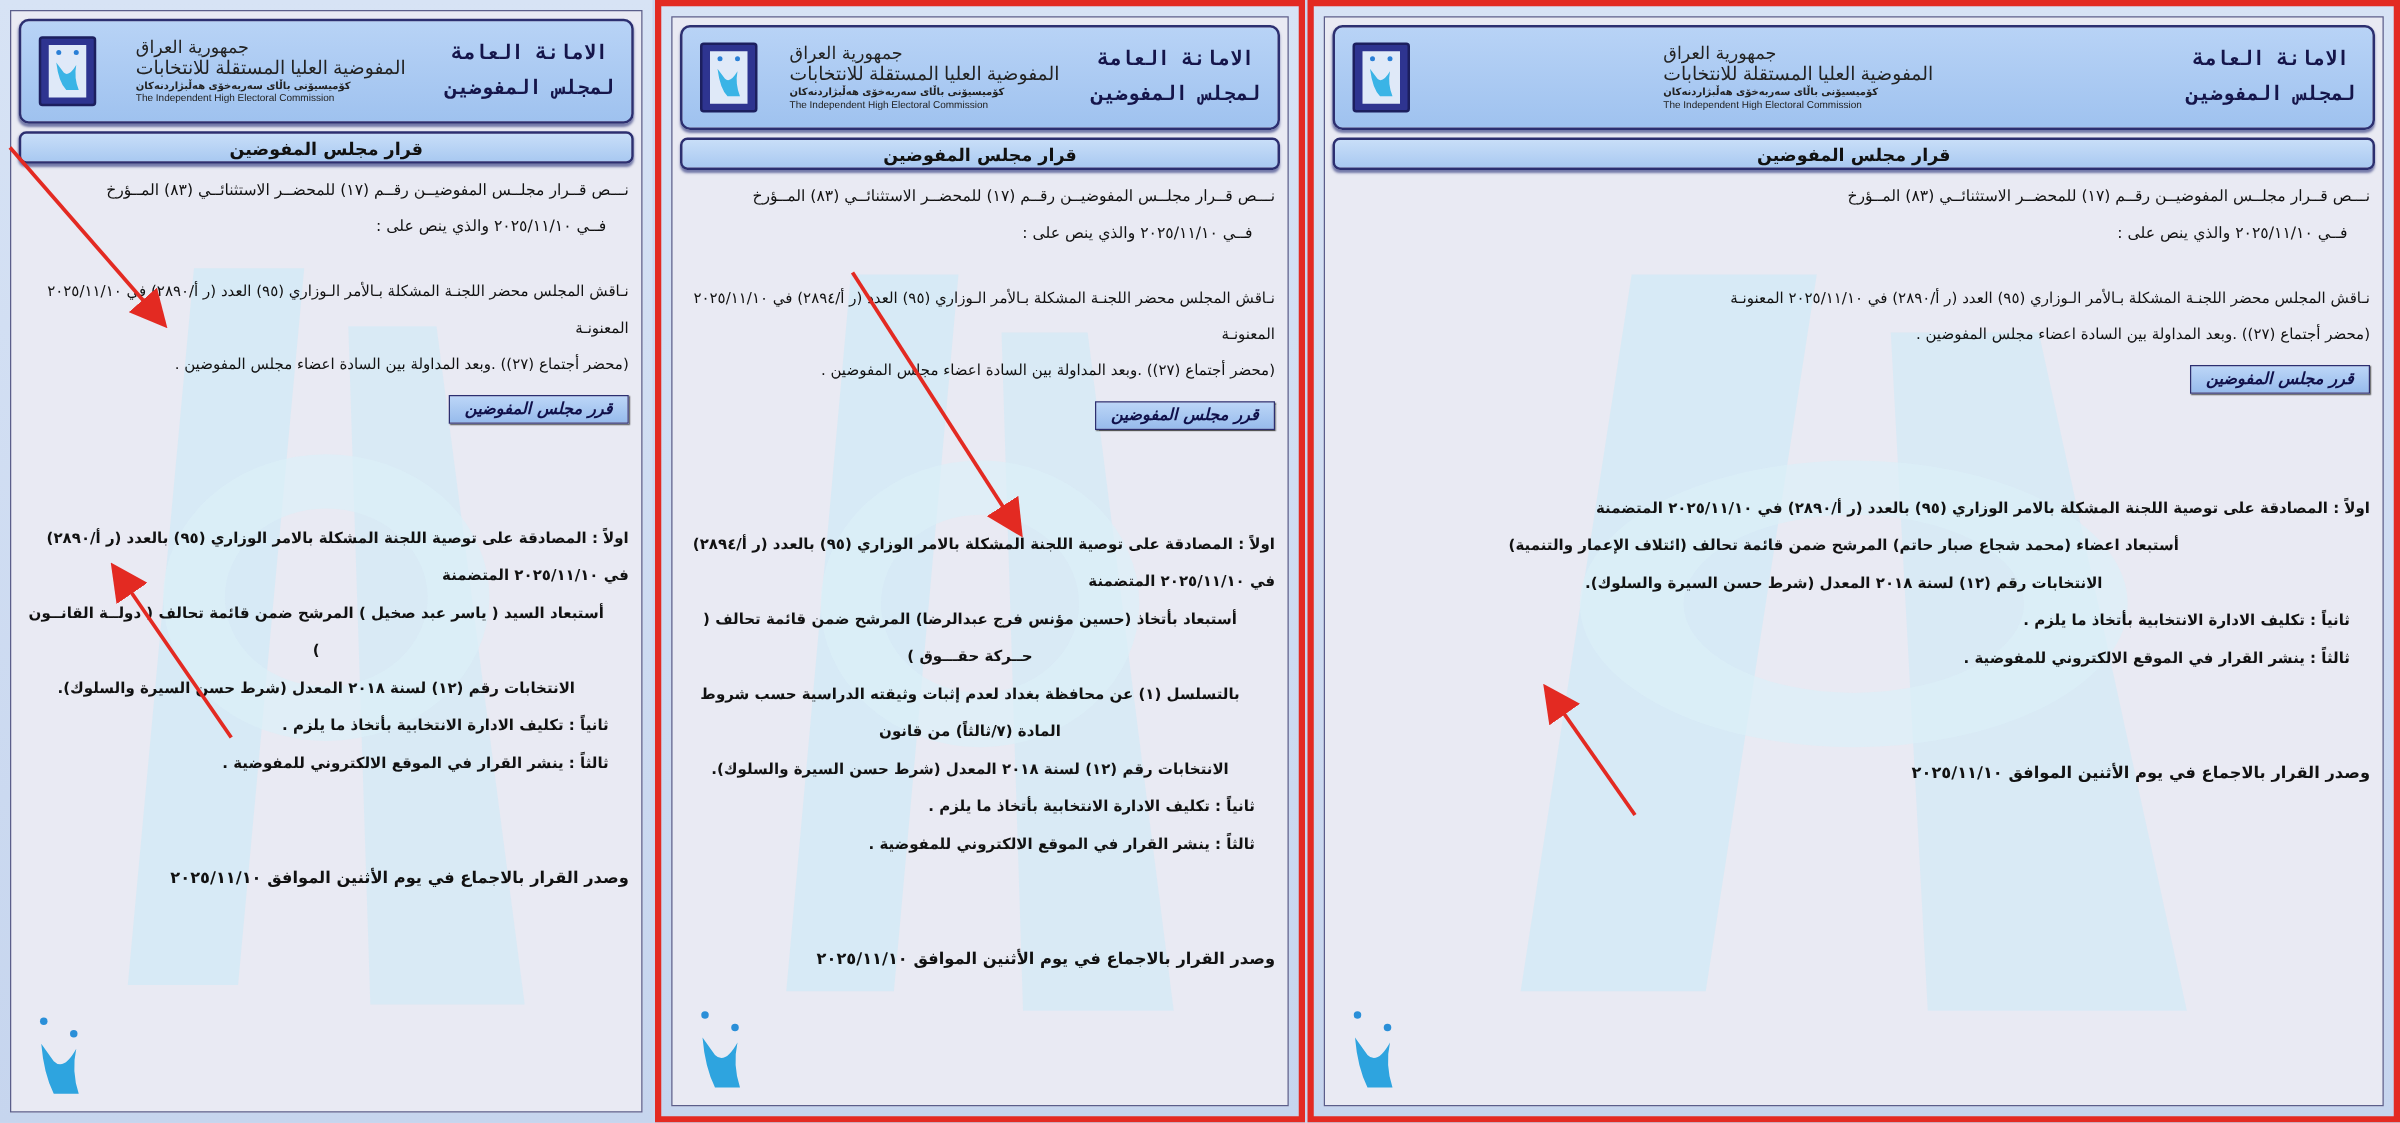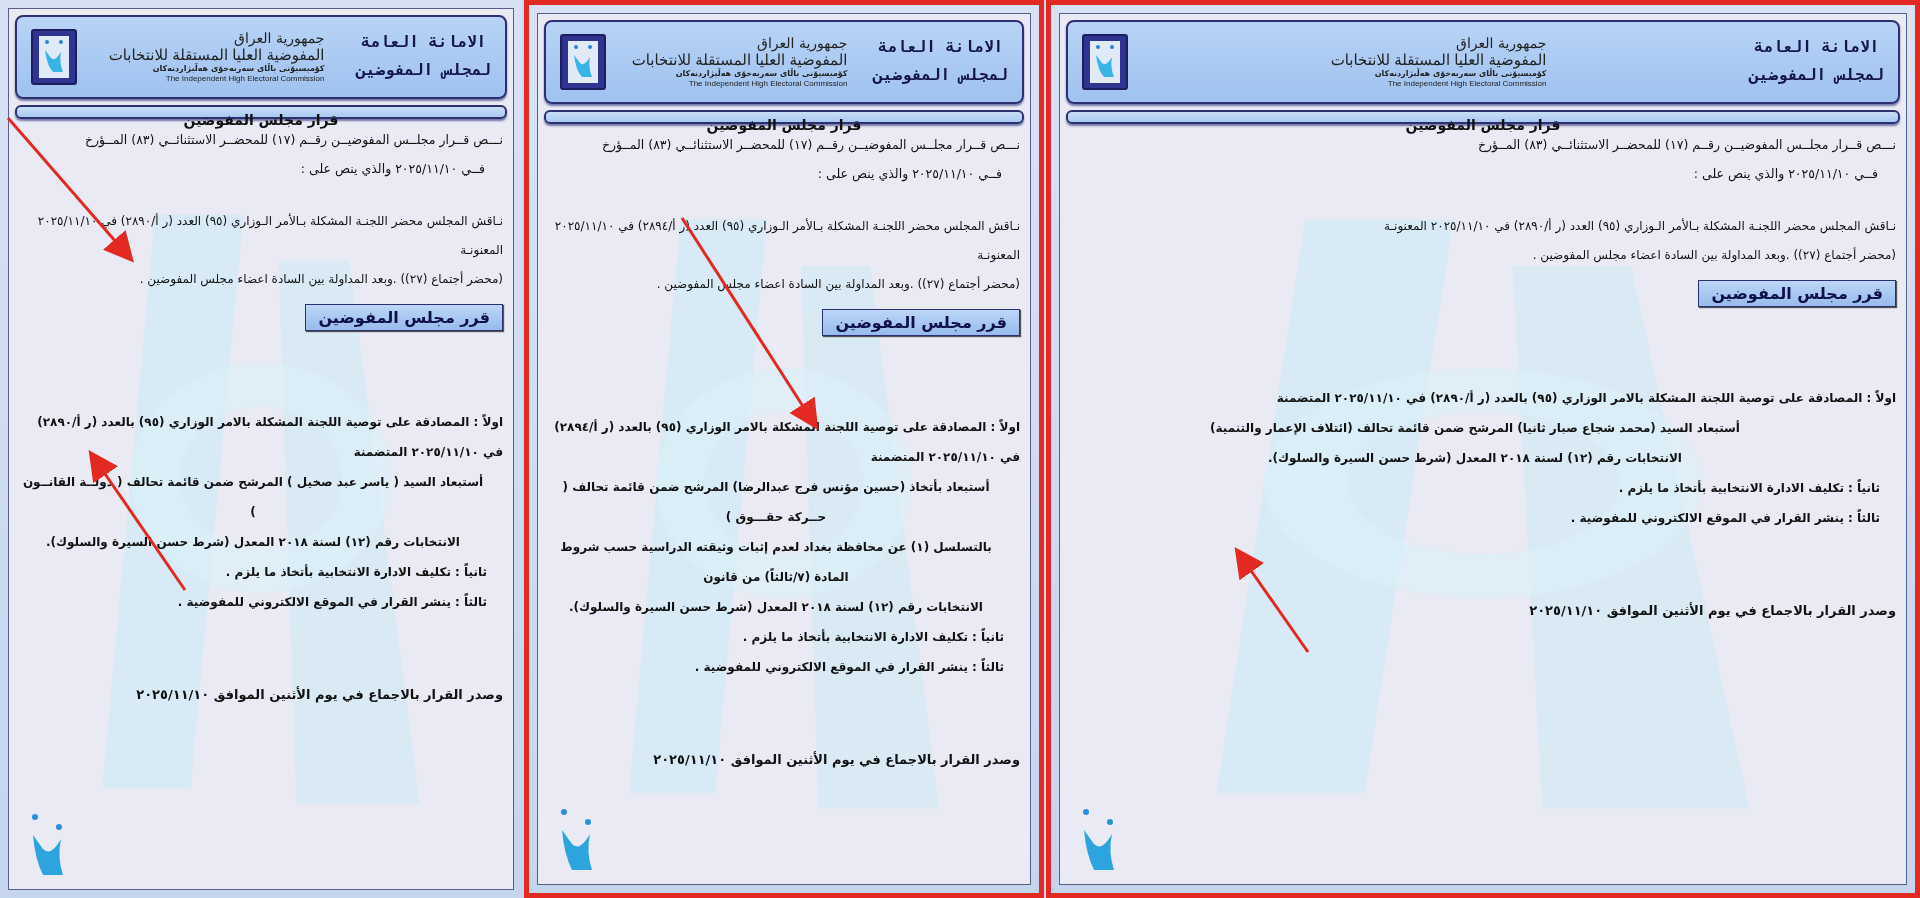--- a/index.html
+++ b/index.html
@@ -4,34 +4,34 @@
 <style>
   * { box-sizing: border-box; margin: 0; padding: 0; }
   html, body { width: 1920px; height: 898px; overflow: hidden; background: #c9d6ee; }
   body { font-family: "DejaVu Sans", sans-serif; position: relative; }
   .panel { position: absolute; top: 0; height: 898px; background: linear-gradient(180deg,#d7e3f5,#c6d5ee); padding: 8px 8px 8px 8px; }
   .panel.hl { border: 5px solid #e32a22; }
   .doc { position: relative; width: 100%; height: 100%; background: #e9eaf3; border: 1px solid #5b5e8a; overflow: hidden; }
   .watermark { position: absolute; left: 50%; top: 190px; transform: translateX(-50%); width: 70%; height: 620px; pointer-events: none; }
   .header { position: relative; margin: 6px; height: 84px; background: linear-gradient(180deg,#b8d3f6,#9fc2ef); border: 2px solid #2c2f70; border-radius: 8px; box-shadow: 0 2px 2px #7278a8; display: flex; align-items: center; justify-content: space-between; padding: 0 14px; direction: rtl; }
   .org { text-align: center; color: #15154a; font-weight: bold; font-size: 16px; line-height: 28px; font-family: Liberation Mono, monospace; }
-  .crest { text-align: right; color: #222; }
+  .crest { text-align: left; color: #222; }
   .crest .ar1 { font-family: "DejaVu Serif", serif; font-size: 14px; line-height: 16px; }
   .crest .ar2 { font-family: Liberation Sans, sans-serif; font-size: 15px; line-height: 17px; }
   .crest .ku { font-size: 8px; font-weight: bold; line-height: 11px; }
   .crest .en { font-size: 8px; line-height: 10px; font-family: "Liberation Sans", sans-serif; }
   .logo-box { width: 46px; height: 56px; background: #2e3490; border: 2px solid #1c1f5e; border-radius: 3px; display: flex; align-items: center; justify-content: center; }
   .logo-inner { width: 30px; height: 42px; background: #dfe9f8; position: relative; }
   .logo-inner svg { position: absolute; left: 0; top: 0; }
-  .titlebar { margin: 0 6px; height: 14px; background: linear-gradient(180deg,#c8def8,#a9c9f1); border: 2px solid #2c2f70; border-radius: 6px; box-shadow: 0 2px 2px #7278a8; text-align: center; font-weight: bold; font-size: 14px; line-height: 26px; color: #111; direction: rtl; }
+  .titlebar { margin: 0 6px; height: 26px; background: linear-gradient(180deg,#c8def8,#a9c9f1); border: 2px solid #2c2f70; border-radius: 6px; box-shadow: 0 2px 2px #7278a8; text-align: center; font-weight: bold; font-size: 14px; line-height: 26px; color: #111; direction: rtl; }
   .body { position: relative; direction: rtl; padding: 0 10px; color: #111; }
   .p1 { font-size: 12.5px; line-height: 29px; margin-top: 6px; text-align: justify; }
   .p2 { font-size: 12px; line-height: 29px; margin-top: 24px; }
   .stamp-wrap { text-align: right; margin-top: 10px; }
-  .stamp { display: inline-block; background: linear-gradient(180deg,#bcd6f7,#97bbec); border: 1px solid #2c2f70; box-shadow: 1px 1px 1px #555; font-size: 16px; font-weight: bold; padding: 3px 12px; color: #10104a; }
+  .stamp { display: inline-block; background: linear-gradient(180deg,#bcd6f7,#97bbec); border: 1px solid #2c2f70; box-shadow: 1px 1px 1px #555; font-size: 13px; font-weight: bold; padding: 3px 12px; color: #10104a; font-style: italic; }
   .decisions { margin-top: 76px; font-weight: bold; font-size: 12px; line-height: 30px; }
   .decisions .ind { padding-right: 16px; text-align: center; }
   .footer-line { text-align: right; font-weight: bold; font-size: 13px; margin-top: 70px; }
   .bottom-logo { position: absolute; left: 20px; bottom: 10px; width: 40px; height: 70px; }
   .arrow { position: absolute; pointer-events: none; }
 </style>
 </head>
 <body>
 
 <div id="panels">
@@ -186,21 +186,21 @@
         </div>
         <div class="p2">
           <div>نـاقش المجلس محضر اللجنـة المشكلة بـالأمر الـوزاري (٩٥) العدد (ر أ/٢٨٩٠) في ٢٠٢٥/١١/١٠ المعنونـة</div>
           <div style="font-weight:normal">(محضر أجتماع (٢٧)) .وبعد المداولة بين السادة اعضاء مجلس المفوضين .</div>
         </div>
         <div class="stamp-wrap">
           <span class="stamp">قرر مجلس المفوضين</span>
         </div>
         <div class="decisions">
           <div>اولاً : المصادقة على توصية اللجنة المشكلة بالامر الوزاري (٩٥) بالعدد (ر أ/٢٨٩٠) في ٢٠٢٥/١١/١٠ المتضمنة</div>
-          <div class="ind">أستبعاد السيد (محمد شجاع صبار ثانيا) المرشح ضمن قائمة تحالف (ائتلاف الإعمار والتنمية)</div>
+          <div class="ind">أستبعاد اعضاء (محمد شجاع صبار حاتم) المرشح ضمن قائمة تحالف (ائتلاف الإعمار والتنمية)</div>
           <div class="ind">الانتخابات رقم (١٢) لسنة ٢٠١٨ المعدل (شرط حسن السيرة والسلوك).</div>
           <div class="ind" style="text-align:right">ثانياً : تكليف الادارة الانتخابية بأتخاذ ما يلزم .</div>
           <div class="ind" style="text-align:right">ثالثاً : ينشر القرار في الموقع الالكتروني للمفوضية .</div>
         </div>
         <div class="footer-line">وصدر القرار بالاجماع في يوم الأثنين الموافق ٢٠٢٥/١١/١٠</div>
       </div>
       <svg class="bottom-logo" viewBox="0 0 40 70">
         <circle cx="6" cy="8" r="3" fill="#2a8fd8"></circle>
         <circle cx="30" cy="18" r="3" fill="#2a8fd8"></circle>
         <path d="M4 26 Q6 50 14 66 L34 66 Q28 48 32 30 Q22 48 14 40 Z" fill="#2ea4df"></path>

